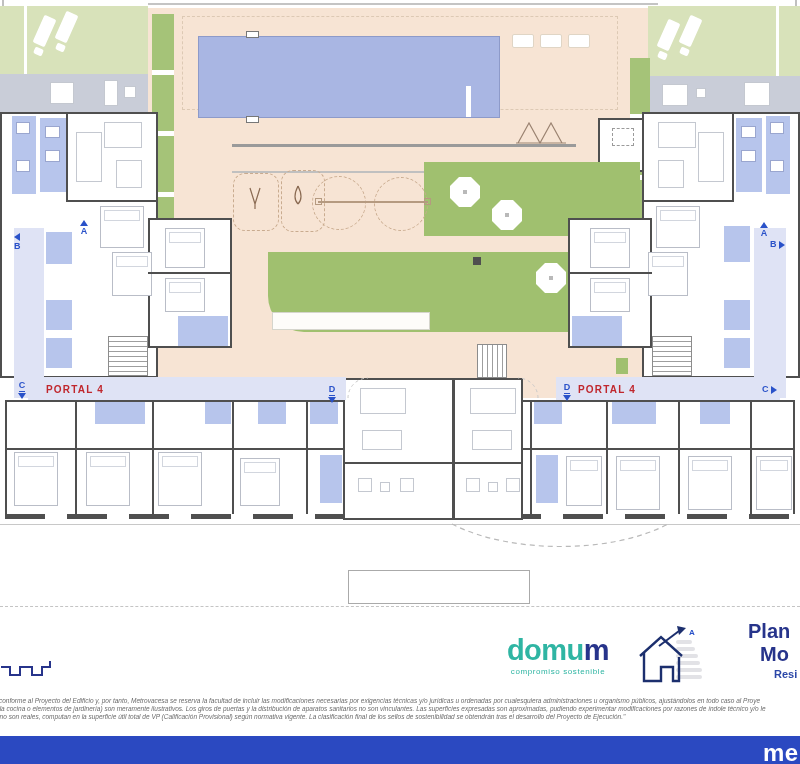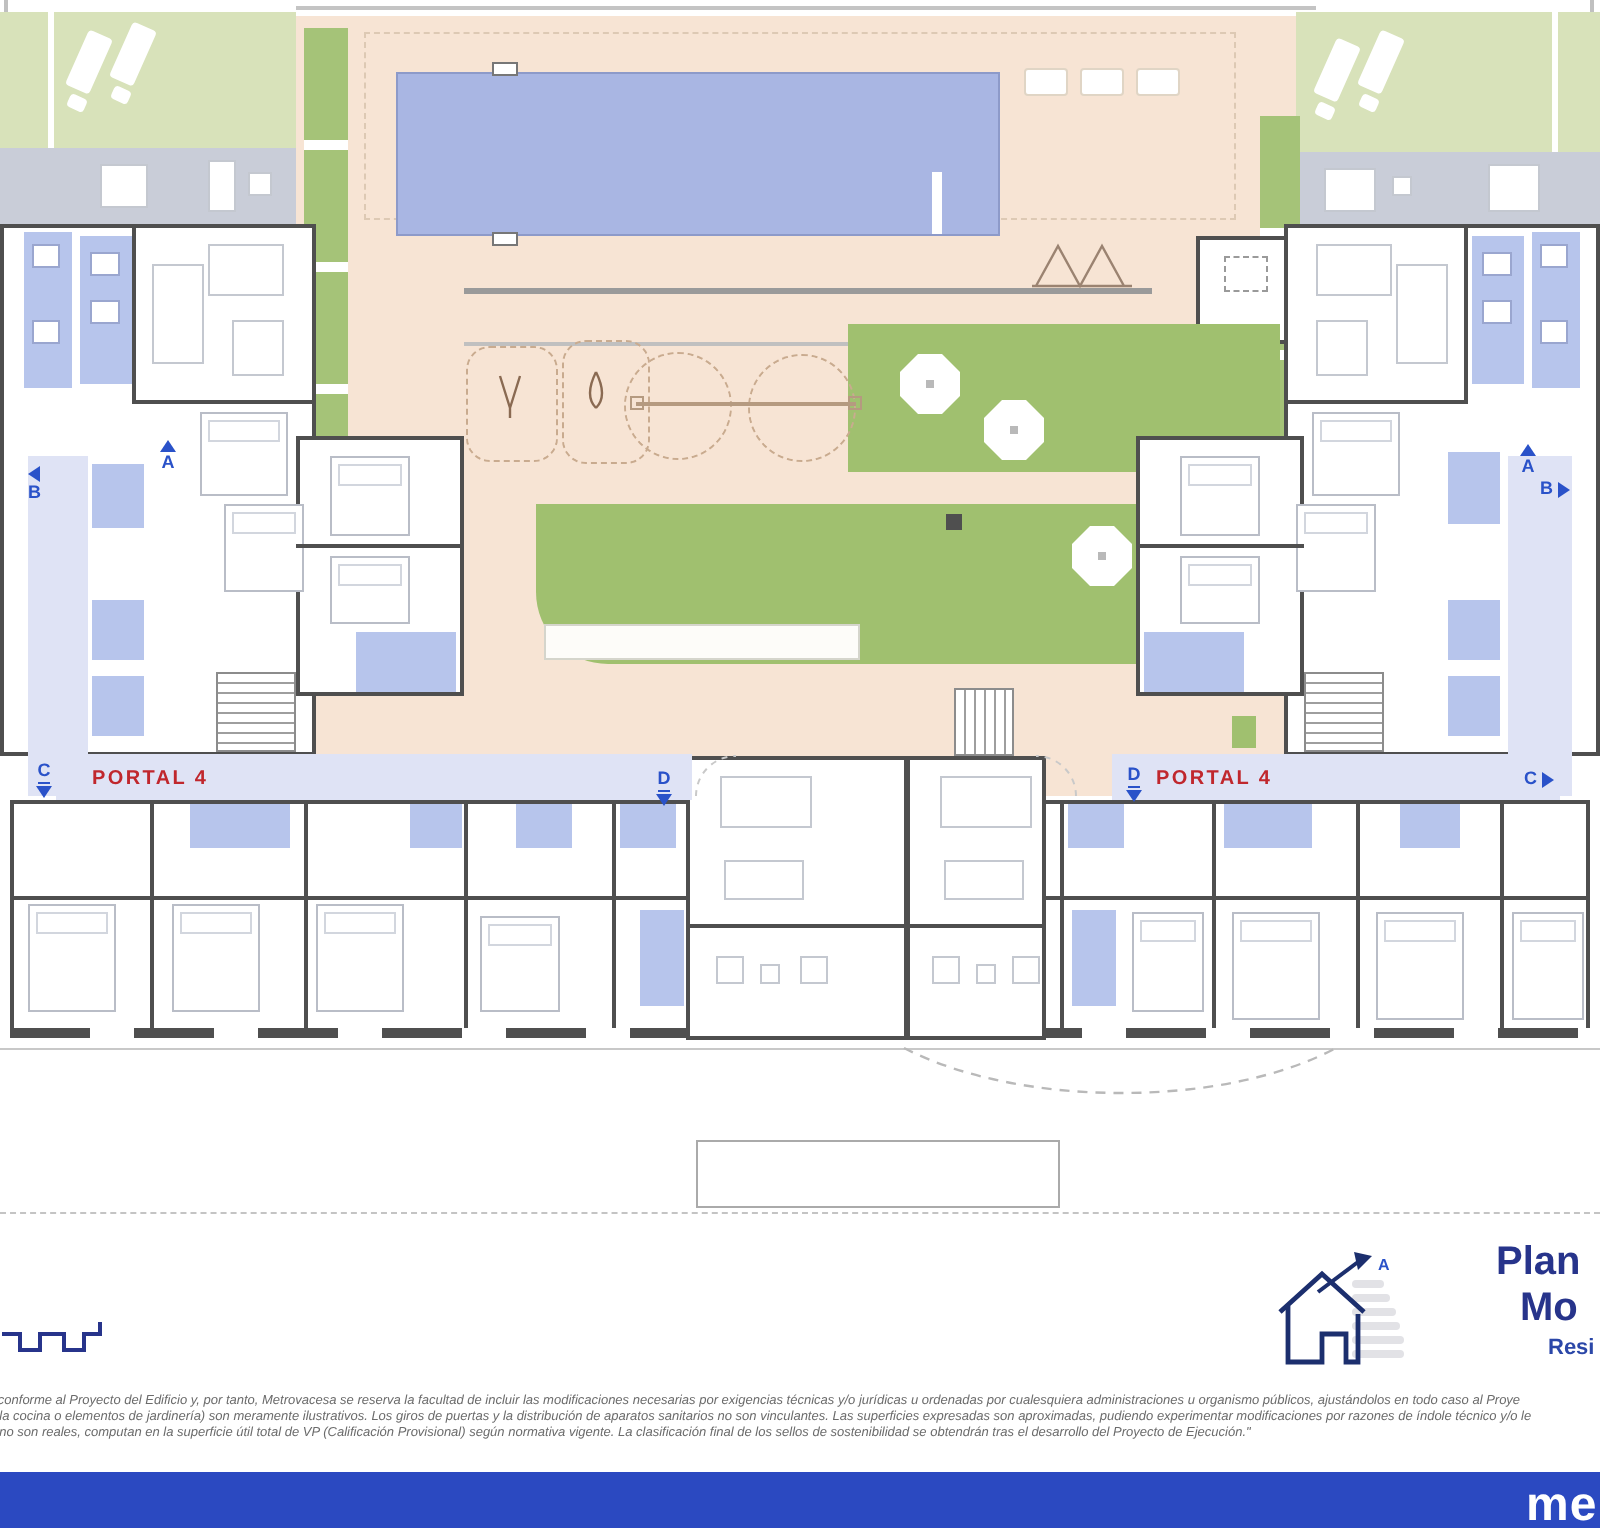--- a/index.html
+++ b/index.html
@@ -290,20 +290,24 @@
     <path d="M452,524 C510,554 612,554 668,524" stroke="#b9b9b9" stroke-width="1.2" stroke-dasharray="5 4" fill="none"></path>
     <path d="M348,398 a20,20 0 0 1 20,-20" stroke="#c9c9c9" stroke-width="1" stroke-dasharray="3 3" fill="none"></path>
     <path d="M538,398 a20,20 0 0 0 -20,-20" stroke="#c9c9c9" stroke-width="1" stroke-dasharray="3 3" fill="none"></path>
     <path d="M250,188 l5,16 m0,0 l5,-16 m-5,16 v5 M298,186 c4,8 4,14 0,18 m0,-18 c-4,8 -4,14 0,18" stroke="#8a6a52" stroke-width="1.2" fill="none"></path>
   </svg>
 
   <svg class="abs" style="left:0;top:658px" width="54" height="26" viewBox="0 0 54 26">
     <path d="M1,9 h9 v8 h10 v-8 h12 v8 h10 v-8 h8 v-6" stroke="#27348b" stroke-width="2" fill="none"></path>
   </svg>
 
+  <div class="abs" style="left:478px;top:636px;width:160px;text-align:center">
+    <div id="domum-main"><span>domu</span><b>m</b></div>
+    <div id="domum-tag">compromiso sostenible</div>
+  </div>
 
   <svg class="abs" style="left:628px;top:624px" width="74" height="66" viewBox="0 0 74 66">
     <rect x="48" y="16" width="16" height="4" rx="2" fill="#e2e2e6"></rect>
     <rect x="48" y="23" width="19" height="4" rx="2" fill="#e2e2e6"></rect>
     <rect x="48" y="30" width="22" height="4" rx="2" fill="#e2e2e6"></rect>
     <rect x="48" y="37" width="24" height="4" rx="2" fill="#e2e2e6"></rect>
     <rect x="48" y="44" width="26" height="4" rx="2" fill="#e2e2e6"></rect>
     <rect x="48" y="51" width="26" height="4" rx="2" fill="#e2e2e6"></rect>
     <path d="M12,32 L33,13 L54,32" stroke="#1c2f6e" stroke-width="2.4" fill="none"></path>
     <path d="M16,29 V57 H33 V43 H45 V57 H51 V33" stroke="#1c2f6e" stroke-width="2.4" fill="none"></path>

